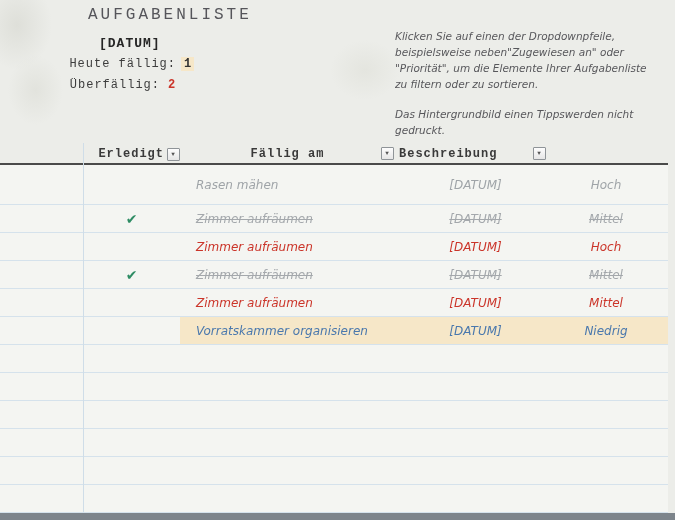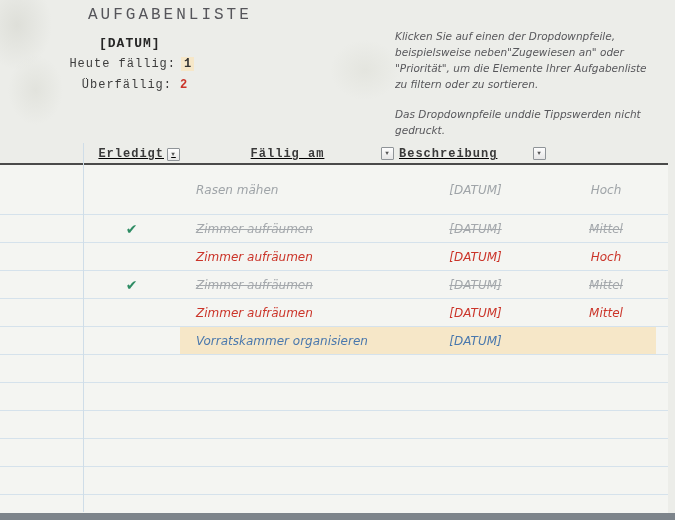--- a/index.html
+++ b/index.html
@@ -59,21 +59,21 @@
     font-family:"DejaVu Sans",sans-serif;font-style:italic;
     font-size:10.5px;line-height:17px;color:#47474b;
   }
   .note-arrow{position:absolute;left:72px;top:202px;pointer-events:none;}
   
   .table{
     position:absolute;left:0;top:145px;width:668px;
   }
   .hdr-row{
     display:grid;grid-template-columns:83px 97px 215px 161px 100px 12px;
-    height:18px;border-bottom:2px solid #4a4a4a;text-decoration:underline;
+    height:18px;border-bottom:2px solid #4a4a4a;
   }
   .hdr-cell{
     position:relative;display:flex;align-items:center;
     font-family:"Liberation Mono",monospace;font-size:12px;font-weight:bold;
     color:#3a3a3a;letter-spacing:1px;
   }
   .hdr-cell.c-erl{justify-content:flex-end;}
   .hdr-cell.c-desc{justify-content:flex-start;padding-left:4px;}
   .hdr-cell.c-due,.hdr-cell.c-pri{justify-content:center;}
   .dd-btn{
@@ -127,28 +127,28 @@
   <span class="speck" style="left:188px;top:352px">˟˒</span>
   <div class="wm-blog">blog</div>
 
   <div class="title">AUFGABENLISTE</div>
   <div class="datum">[DATUM]</div>
 
   <div class="summary-line" style="left:58px;top:57px">
     <span class="lbl">Heute fällig:</span>
     <span class="val today">1</span>
   </div>
-  <div class="summary-line" style="left:54px;top:78px">
+  <div class="summary-line" style="left:42px;top:78px">
     <span class="lbl">Überfällig:</span>
     <span class="val overdue">2</span>
   </div>
 
   <div class="tip">
     <p>Klicken Sie auf einen der Dropdownpfeile, beispielsweise neben"Zugewiesen an" oder "Priorität", um die Elemente Ihrer Aufgabenliste zu filtern oder zu sortieren.</p>
-    <p>Das Dropdownpfeile unddie Tippswerden nicht gedruckt.</p>
+    <p>Das Hintergrundbild einen Tippswerden nicht gedruckt.</p>
   </div>
 
   <div class="note">Doppelklicken Sie in die Spalte "Erledigt", wenn eine Aufgabe abgeschlossen ist.</div>
   <svg class="note-arrow" width="46" height="22" viewBox="0 0 46 22">
     <path d="M2,9 C9,14 15,7 23,11 L38,13" fill="none" stroke="#55555a" stroke-width="1.2" stroke-linecap="round"></path>
     <path d="M32,8 L39,13 L31,16" fill="none" stroke="#55555a" stroke-width="1.2" stroke-linecap="round" stroke-linejoin="round"></path>
   </svg>
 
   <div class="table">
     <div class="hdr-row">
@@ -161,21 +161,21 @@
         <span>Fällig am</span>
         <span class="dd-btn dd-abs">▼</span>
       </div>
       <div class="hdr-cell c-desc">
         <span>Beschreibung</span>
         <span class="dd-btn dd-abs" style="right:10px">▼</span>
       </div>
       <div class="hdr-cell"></div>
     </div>
     <div id="rows">
-        <div class="row style-gray" style="height: 50px;">
+        <div class="row style-gray" style="height: 40px;">
           <div class="cell margin"></div>
           <div class="cell erl"></div>
           <div class="cell desc">Rasen mähen</div>
           <div class="cell due">[DATUM]</div>
           <div class="cell pri">Hoch</div>
           <div class="cell margin"></div>
         </div>
         <div class="row style-completed" style="height: 28px;">
           <div class="cell margin"></div>
           <div class="cell erl">
@@ -210,20 +210,21 @@
           <div class="cell desc">Zimmer aufräumen</div>
           <div class="cell due">[DATUM]</div>
           <div class="cell pri">Mittel</div>
           <div class="cell margin"></div>
         </div>
         <div class="row style-selected" style="height: 28px;">
           <div class="cell margin"></div>
           <div class="cell erl"></div>
           <div class="cell desc hl">Vorratskammer organisieren</div>
           <div class="cell due hl">[DATUM]</div>
+          <div class="cell pri hl">Niedrig</div>
           <div class="cell margin hl"></div>
         </div>
         <div class="row" style="height: 28px;">
           <div class="cell margin"></div>
           <div class="cell erl"></div>
           <div class="cell desc"></div>
           <div class="cell due"></div>
           <div class="cell pri"></div>
           <div class="cell margin"></div>
         </div>

